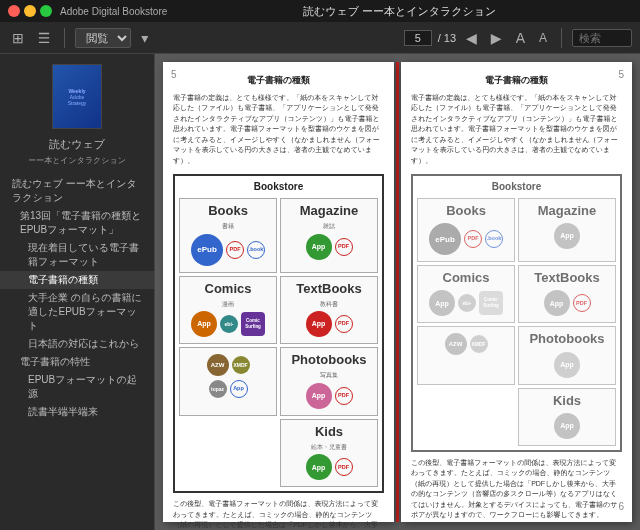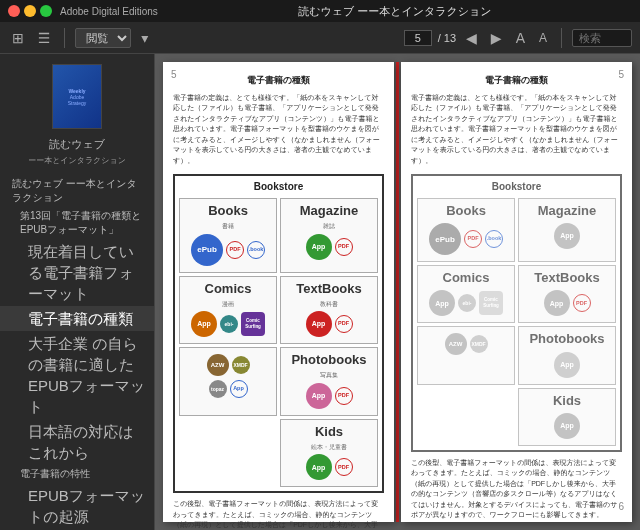--- a/index.html
+++ b/index.html
@@ -65,21 +65,21 @@
     }
     .sidebar-toc { padding: 4px 0; }
     .toc-item {
       padding: 2px 8px 2px 12px;
       cursor: pointer;
       line-height: 1.4;
       color: #bbb;
     }
     .toc-item.active { color: #fff; background: #3a3a3a; }
     .toc-item.indent1 { padding-left: 20px; }
-    .toc-item.indent2 { padding-left: 28px; font-size: 15px; }
+    .toc-item.indent2 { padding-left: 28px; font-size: 10px; }
 
     
     .book-thumb {
       width: 50px; height: 65px;
       background: linear-gradient(135deg, #2255aa, #113388);
       border: 1px solid #444;
       margin: 6px auto;
       display: block;
       position: relative;
       overflow: hidden;
@@ -222,21 +222,21 @@
   </style>
 </head>
 <body>
 
 <div class="title-bar">
   <div class="title-bar-controls">
     <button class="title-bar-btn btn-close"></button>
     <button class="title-bar-btn btn-min"></button>
     <button class="title-bar-btn btn-max"></button>
   </div>
-  <span style="margin-left:8px; font-size:10px; color:#aaa;">Adobe Digital Editions</span>
+  <span style="margin-left:8px; font-size:10px; color:#aaa;">Adobe Digital Bookstore</span>
   <span class="title-bar-title">読むウェブ ーー本とインタラクション</span>
 </div>
 
 <div class="toolbar">
   <span class="toolbar-icon">⊞</span>
   <span class="toolbar-icon">☰</span>
   <div class="toolbar-sep"></div>
   <select class="toolbar-dropdown">
     <option>閲覧</option>
   </select>

